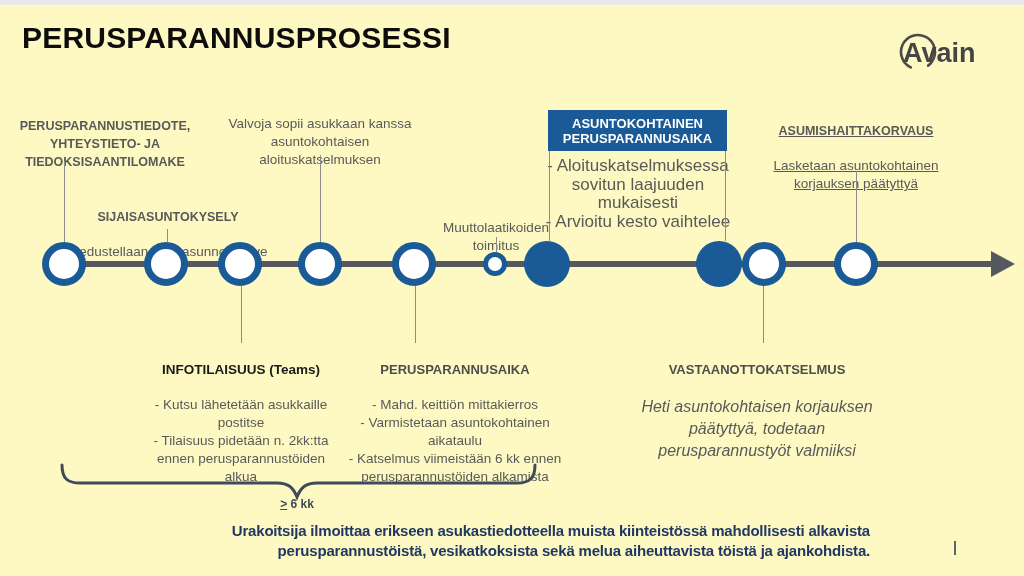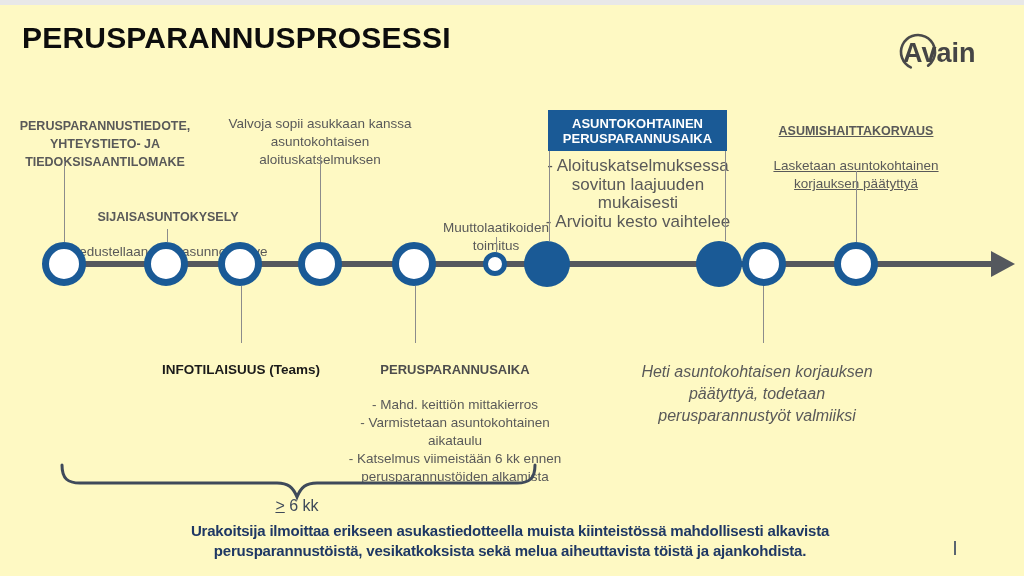--- a/index.html
+++ b/index.html
@@ -54,26 +54,26 @@
   .ring.small { top:247px; width:24px; height:24px; border-width:5px; }
   .dot  { position:absolute; top:236px; width:46px; height:46px; border-radius:50%; background:#1a5a96; }
   .m1{left:42px}.m2{left:144px}.m3{left:218px}.m4{left:298px}.m5{left:392px}
   .m6{left:483px}.m7{left:524px}.m8{left:696px}.m9{left:742px}.m10{left:834px}
 
   .conn { position:absolute; width:1px; background:#8c8c8c; }
 
   .bracket-svg { position:absolute; left:50px; top:450px; }
   .bracket-label {
     position:absolute; left:240px; top:492px; width:114px; text-align:center;
-    font-weight:normal; font-size:16px; color:#3f4a5a;
+    font-weight:bold; font-size:12px; color:#3f4a5a;
   }
   .bracket-label .gte { text-decoration:underline; }
 
   .footer {
-    position:absolute; left:150px; top:516px; width:720px; text-align:center;
+    position:absolute; left:150px; top:516px; width:720px; text-align:right;
     font-weight:bold; font-size:15px; line-height:20px; color:#1f3864;
     letter-spacing:-0.2px; white-space:pre-line;
   }
   .cursor-bar { position:absolute; left:954px; top:536px; width:2px; height:14px; background:#5a6570; }
 </style>
 </head>
 <body>
 
 <div class="canvas">
 
@@ -116,32 +116,38 @@
 - Arvioitu kesto vaihtelee</div>
 
   <div class="lbl lbl-asumishaitta">
     <div class="hd">ASUMISHAITTAKORVAUS</div>
     <div class="bd">Lasketaan asuntokohtainen
 korjauksen päätyttyä</div>
   </div>
 
   <div class="lbl lbl-infotilaisuus">
     <div class="hd">INFOTILAISUUS (Teams)</div>
+    <div class="bd">- Kutsu lähetetään asukkaille
+postitse
+- Tilaisuus pidetään n. 2kk:tta
+ennen  perusparannustöiden
+alkua</div>
   </div>
 
   <div class="lbl lbl-aloituskatselmus">
     <div class="hd">PERUSPARANNUSAIKA</div>
     <div class="bd">- Mahd. keittiön mittakierros
 - Varmistetaan asuntokohtainen
 aikataulu
 - Katselmus viimeistään 6 kk ennen
 perusparannustöiden alkamista</div>
   </div>
 
   <div class="lbl lbl-vastaanotto">
+    <div class="hd">VASTAANOTTOKATSELMUS</div>
     <div class="bd">Heti asuntokohtaisen korjauksen
 päätyttyä, todetaan
 perusparannustyöt  valmiiksi</div>
   </div>
 
   <div class="conn" style="left:64px;  top:156px; height:81px;"></div>
   <div class="conn" style="left:167px; top:224px; height:13px;"></div>
   <div class="conn" style="left:320px; top:150px; height:87px;"></div>
   <div class="conn" style="left:496px; top:232px; height:15px;"></div>
   <div class="conn" style="left:549px; top:146px; height:90px;"></div>

